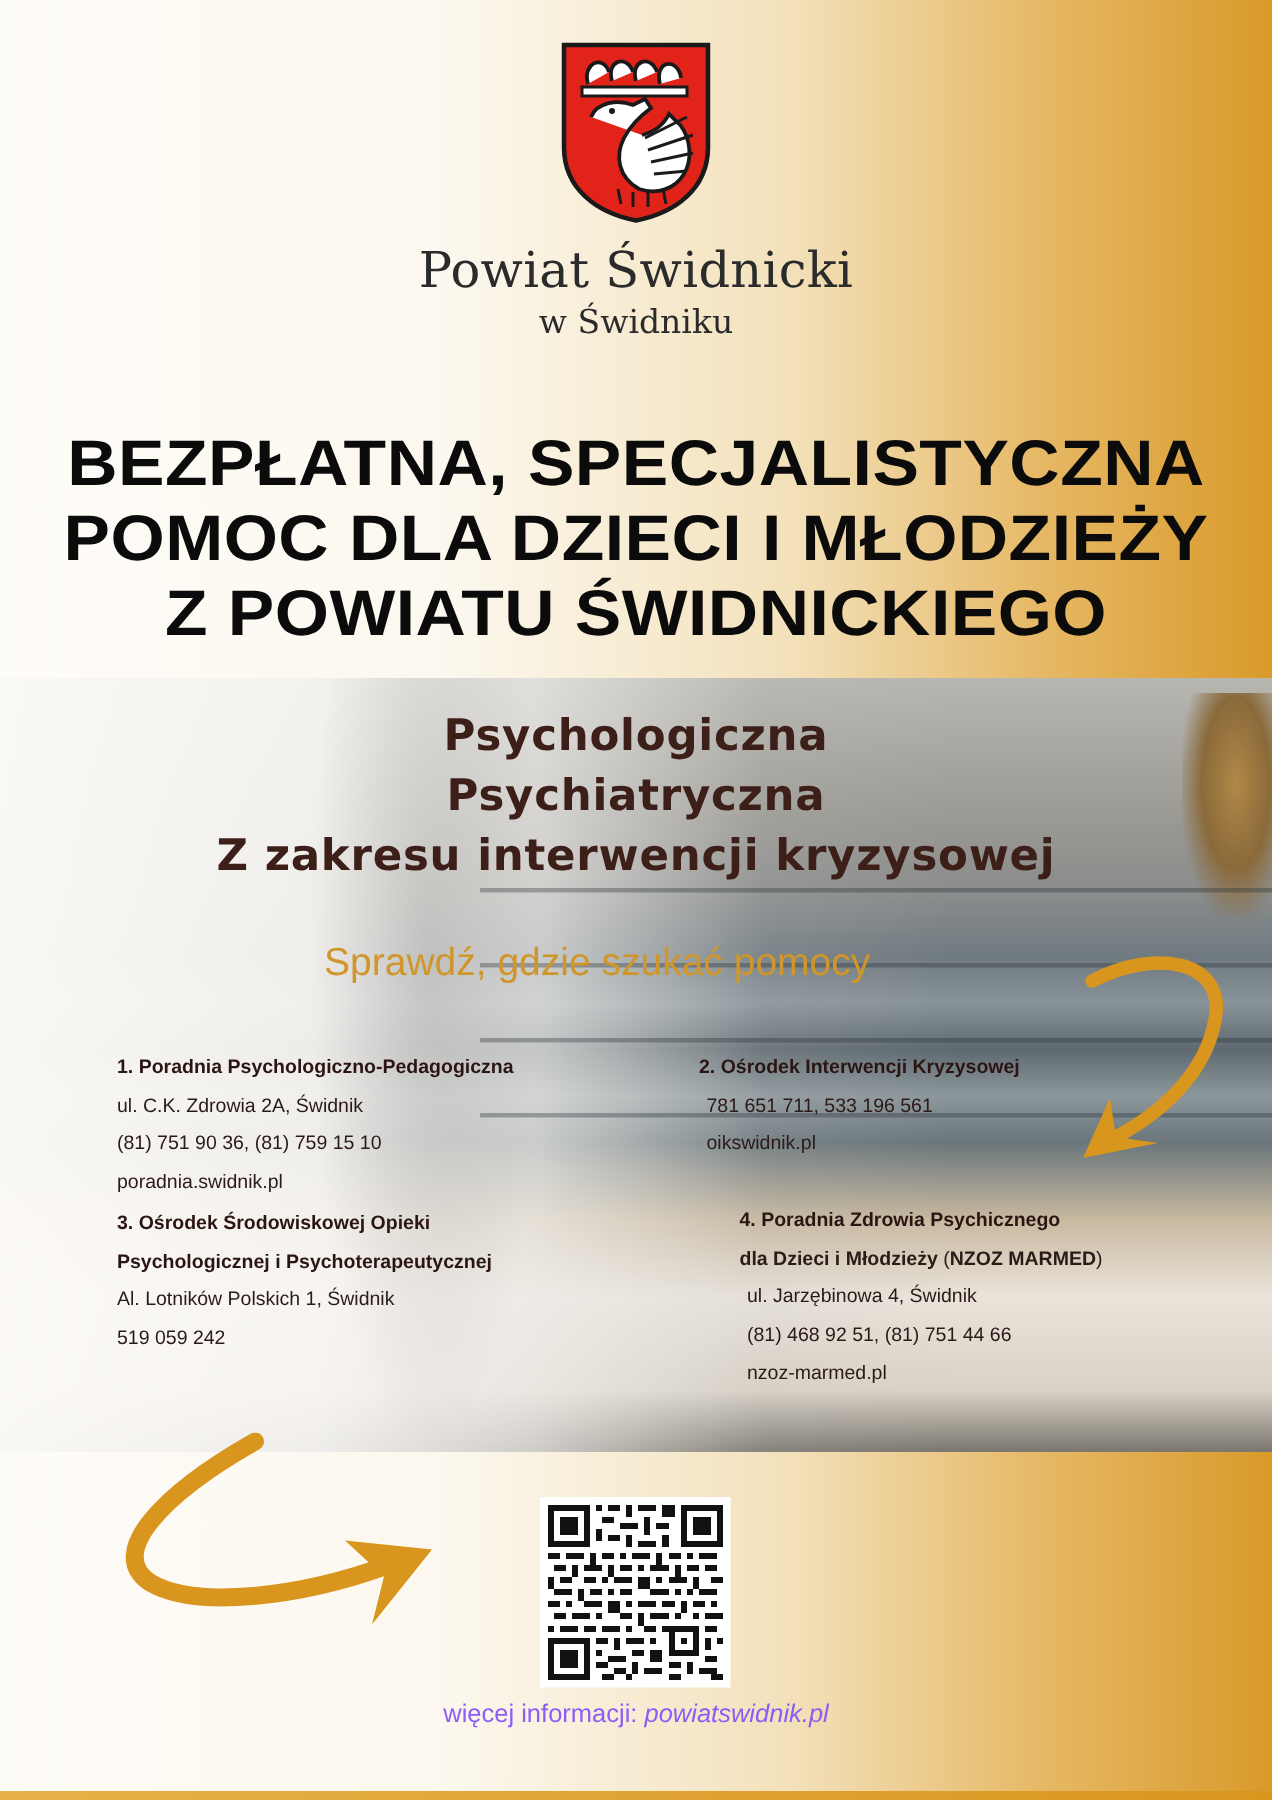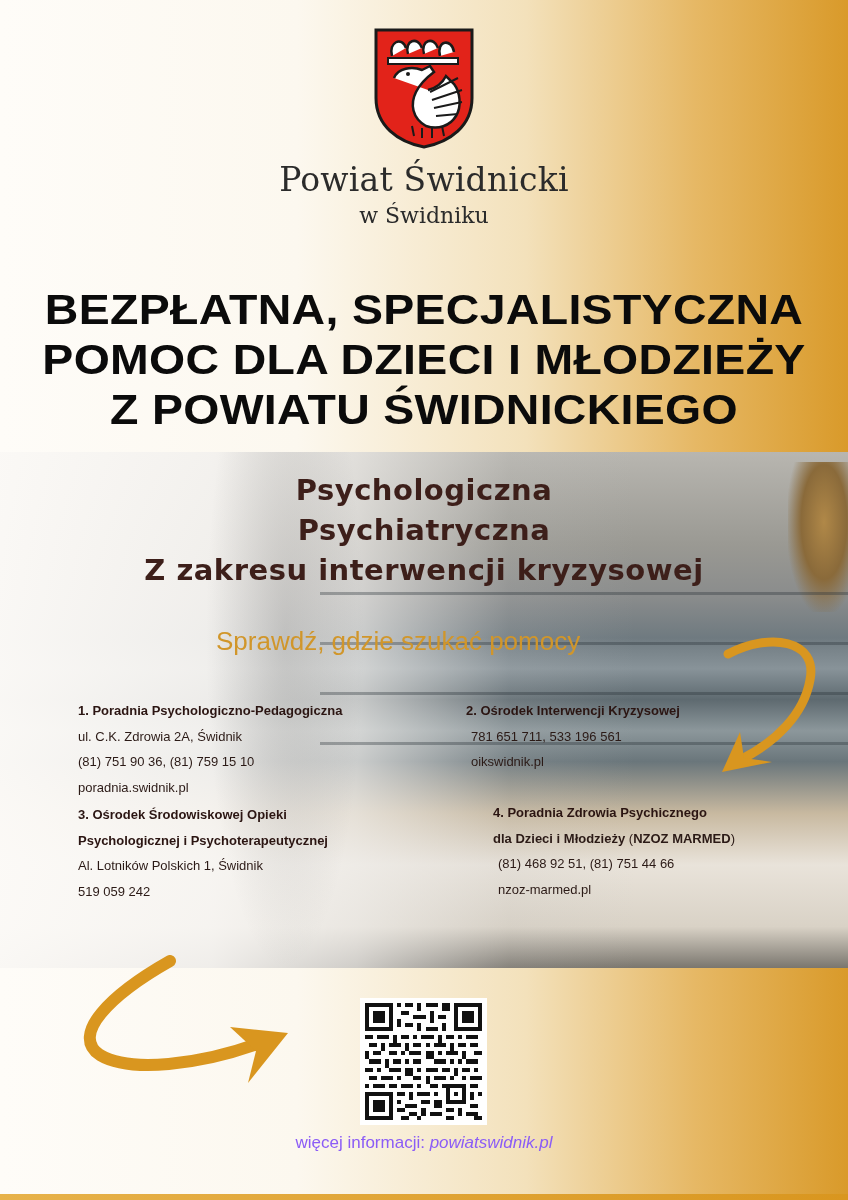--- a/index.html
+++ b/index.html
@@ -150,20 +150,21 @@
 <div class="entry e3">
   <span class="line title">3. Ośrodek Środowiskowej Opieki</span>
   <span class="line title">Psychologicznej i Psychoterapeutycznej</span>
   <span class="line">Al. Lotników Polskich 1, Świdnik</span>
   <span class="line">519 059 242</span>
 </div>
 
 <div class="entry e4">
   <span class="line title">4. Poradnia Zdrowia Psychicznego</span>
   <span class="line"><b>dla Dzieci i Młodzieży</b><span> (</span><b>NZOZ MARMED</b><span>)</span></span>
+  <span class="line info">ul. Jarzębinowa 4, Świdnik</span>
   <span class="line info">(81) 468 92 51, (81) 751 44 66</span>
   <span class="line info">nzoz-marmed.pl</span>
 </div>
 
 <svg class="arrow-bottom" viewBox="0 0 230 130">
   <path d="M100 6 C40 40 0 80 30 100 C60 118 130 110 190 88" fill="none" stroke="#d9961f" stroke-width="12" stroke-linecap="round"></path>
   <path d="M160 72 L218 78 L178 128 L186 96 Z" fill="#d9961f"></path>
 </svg>
 
 <div class="qr">

